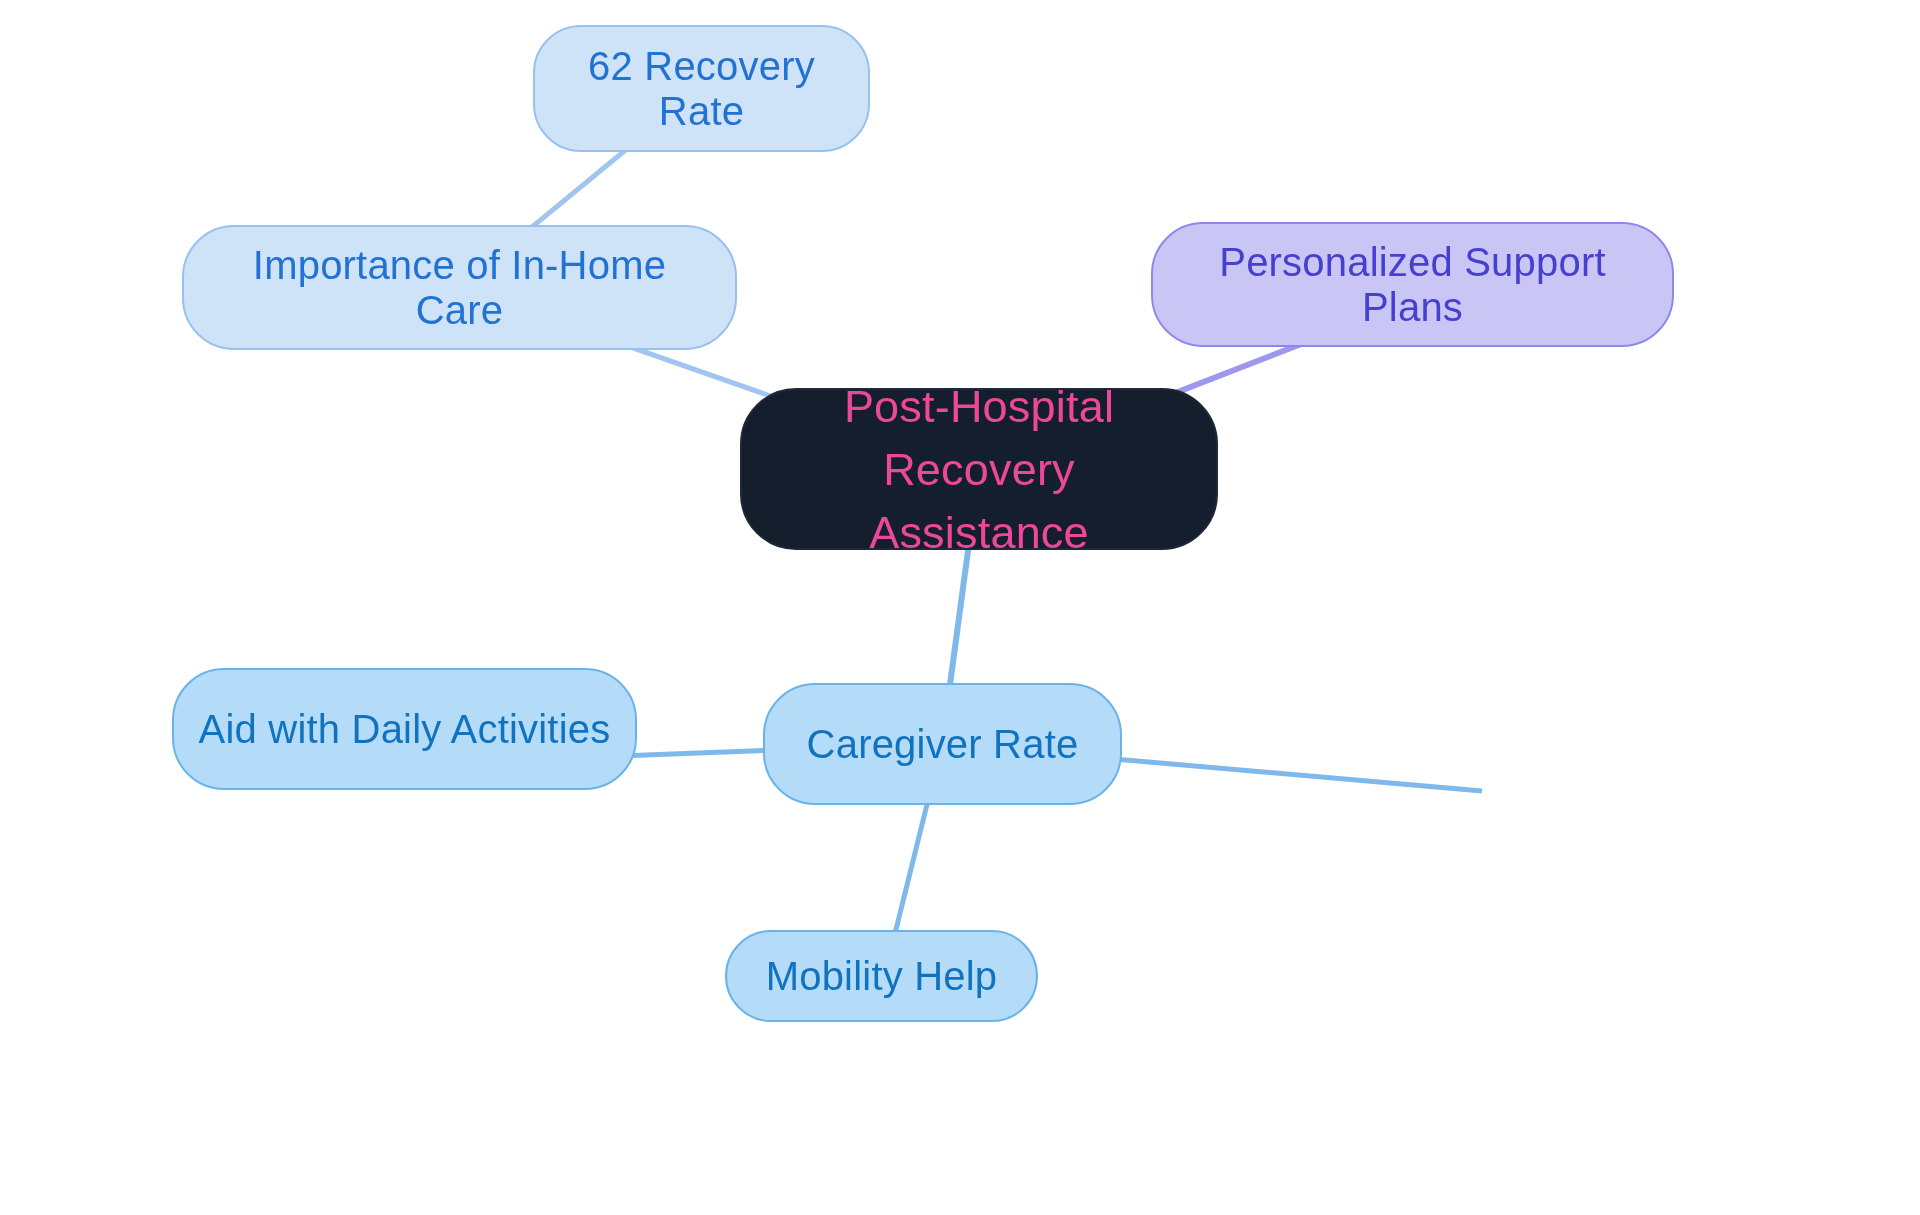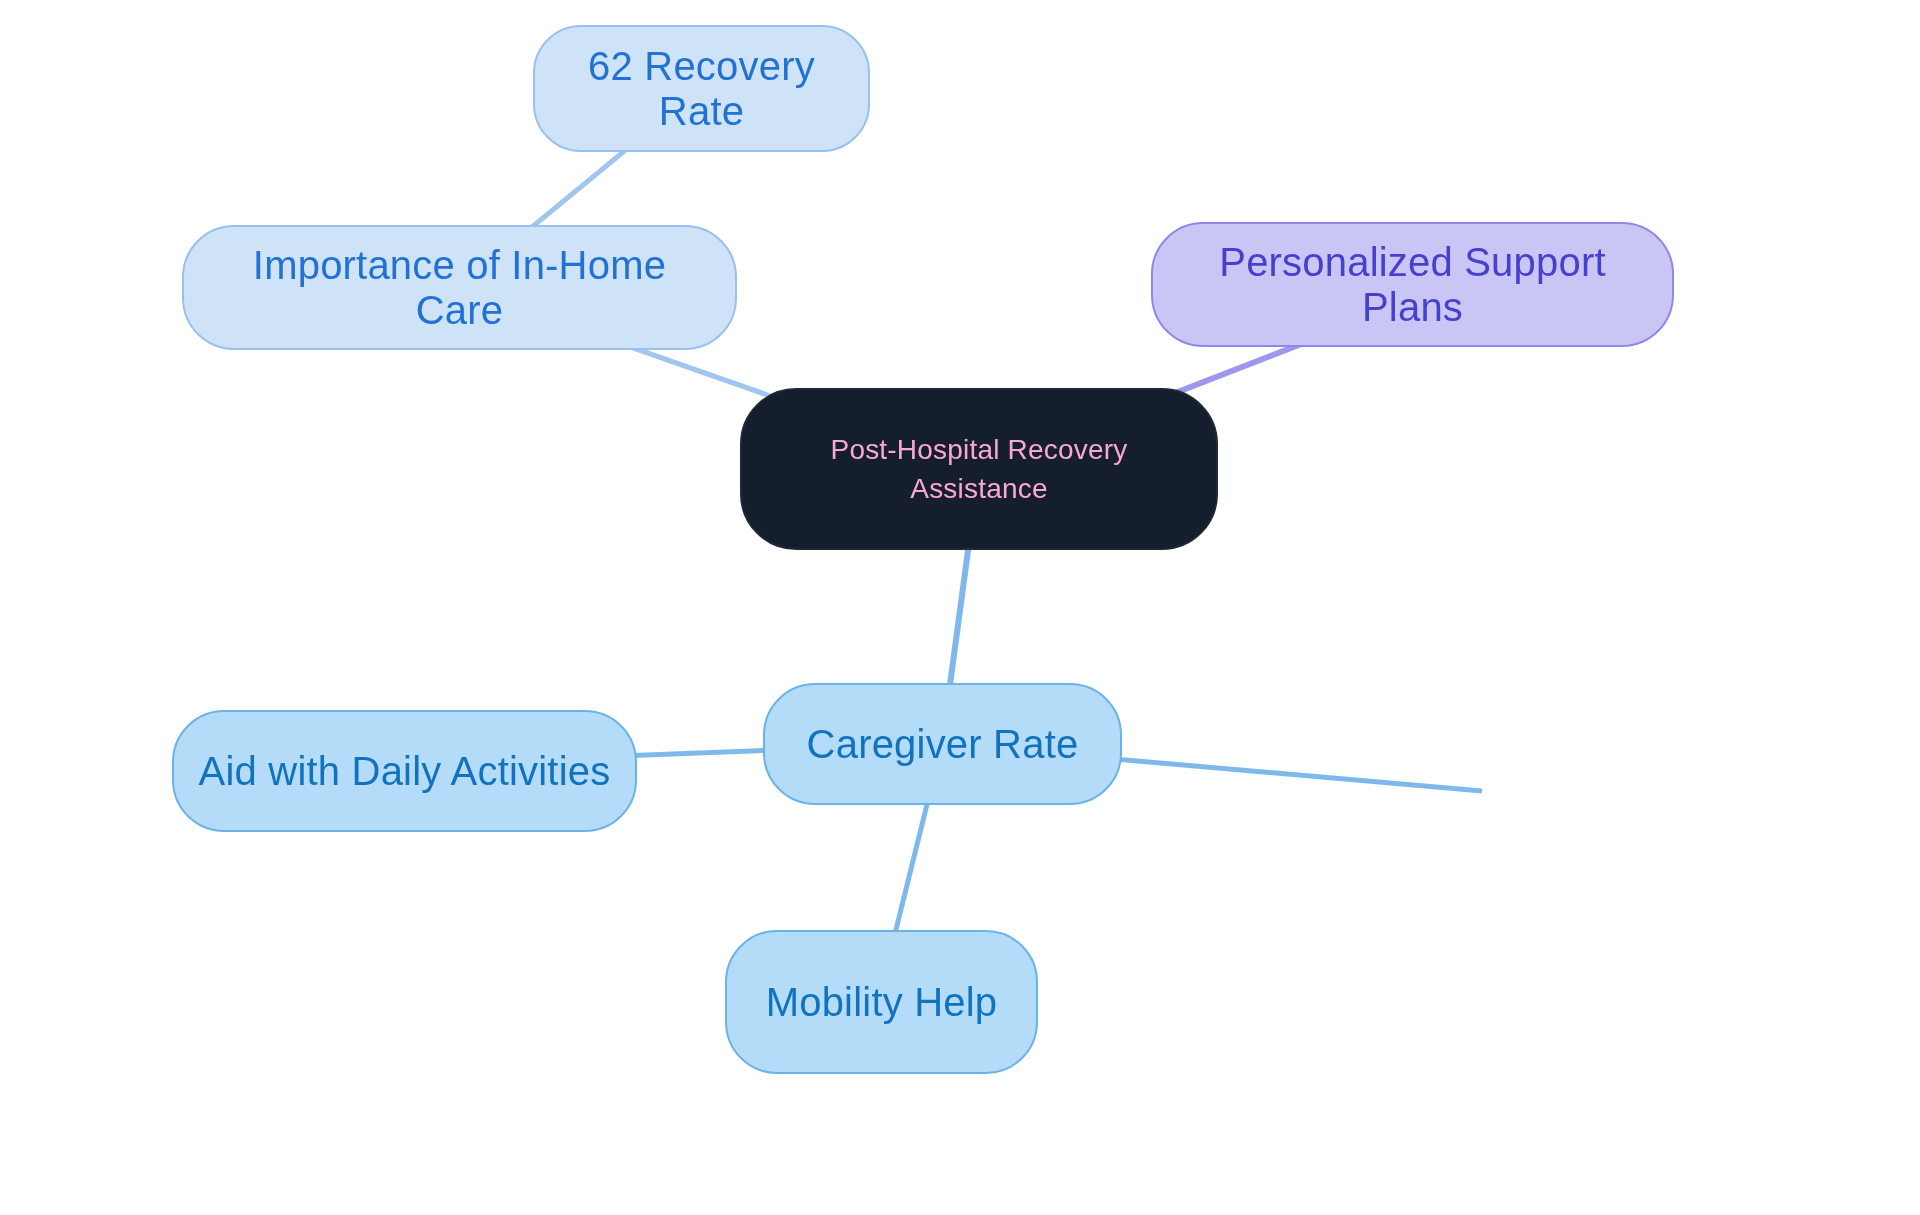--- a/index.html
+++ b/index.html
@@ -17,22 +17,22 @@
     text-align:center;box-sizing:border-box;
     border-radius:52px;
     font-size:40px;
     padding:0 20px;
     letter-spacing:0.2px;
   }
   .node.light{background:#CEE2F8;border:2px solid #97C1F0;color:#2272D3;}
   .node.medium{background:#B4DCF8;border:2px solid #6AB3EA;color:#1173C0;}
   .node.purple{background:#C9C6F5;border:2px solid #8F88EC;color:#4740CF;}
   .node.dark{
-    background:#151E2D;border:2px solid #1E2838;color:#f9a8d4;
-    font-size:28px;line-height:1.4;border-radius:56px;
+    background:#151E2D;border:2px solid #1E2838;color:#ec4899;
+    font-size:45px;line-height:1.4;border-radius:56px;
   }
   .logo{position:absolute;left:1423px;top:1107px;z-index:2;width:460px;}
   .logo-main{
     font-weight:bold;font-size:54px;line-height:1.1;
     color:#F3796C;white-space:nowrap;
     font-family:"Liberation Sans", sans-serif;
   }
   .logo-main .teal{color:#85CFC8;}
   .pp{position:relative;display:inline-block;}
   .smile{position:absolute;left:50%;transform:translateX(-50%);top:58px;}
@@ -74,25 +74,25 @@
   </div>
 
   <div class="node dark" style="left:740px;top:388px;width:478px;height:162px;padding:0 28px;">
     <span>Post-Hospital Recovery Assistance</span>
   </div>
 
   <div class="node medium" style="left:763px;top:683px;width:359px;height:122px;">
     <span>Caregiver Rate</span>
   </div>
 
-  <div class="node medium" style="left:172px;top:710px;width:465px;height:122px;">
+  <div class="node medium" style="left:172px;top:668px;width:465px;height:122px;">
     <span>Aid with Daily Activities</span>
   </div>
 
 
-  <div class="node medium" style="left:725px;top:930px;width:313px;height:144px;">
+  <div class="node medium" style="left:725px;top:930px;width:313px;height:92px;">
     <span>Mobility Help</span>
   </div>
 
   <div class="logo">
   </div>
 
 </div>
 
 </body></html>

